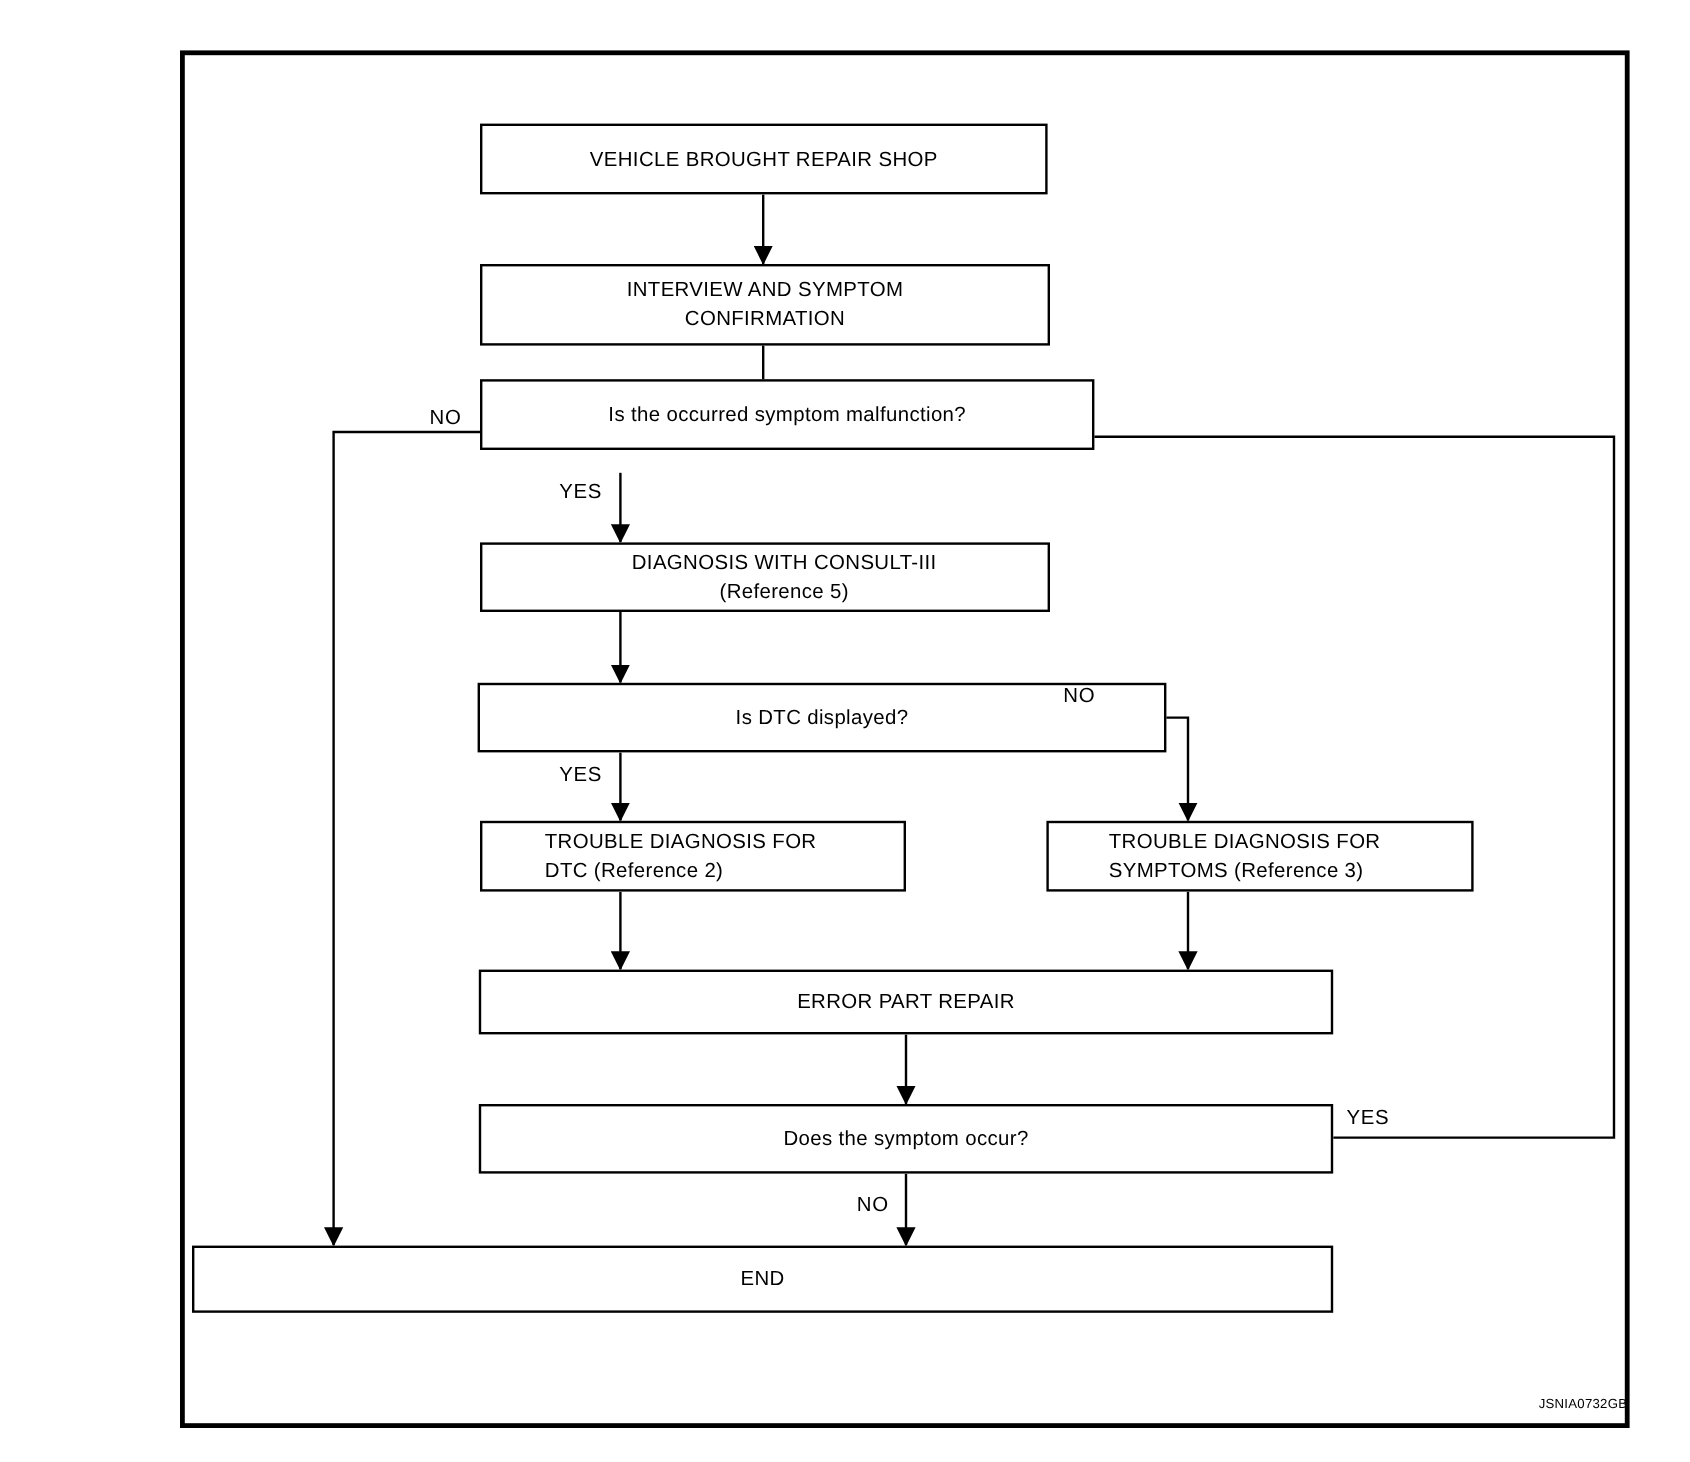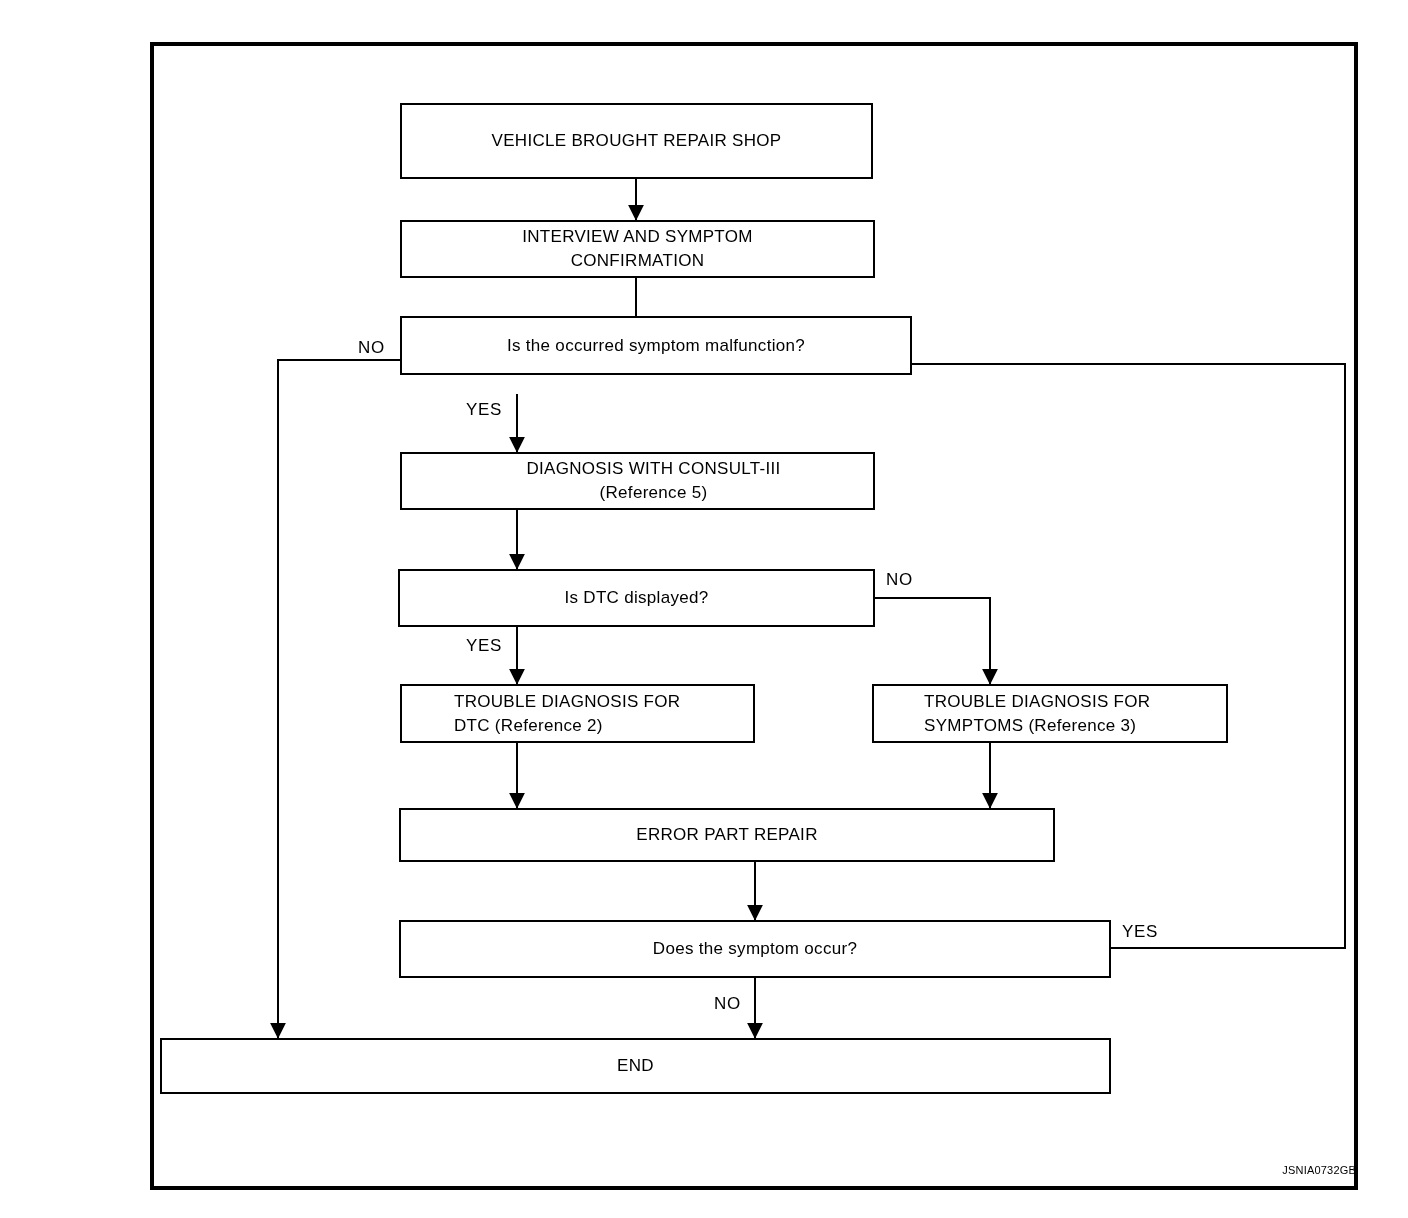--- a/index.html
+++ b/index.html
@@ -92,46 +92,46 @@
       <polyline points="517,510 517,569" fill="none" stroke="#000000" stroke-width="2" stroke-linejoin="miter" marker-end="url(#arrowhead)"></polyline>
       <polyline points="517,627 517,684" fill="none" stroke="#000000" stroke-width="2" stroke-linejoin="miter" marker-end="url(#arrowhead)"></polyline>
       <polyline points="875,598 990,598 990,684" fill="none" stroke="#000000" stroke-width="2" stroke-linejoin="miter" marker-end="url(#arrowhead)"></polyline>
       <polyline points="517,743 517,808" fill="none" stroke="#000000" stroke-width="2" stroke-linejoin="miter" marker-end="url(#arrowhead)"></polyline>
       <polyline points="990,743 990,808" fill="none" stroke="#000000" stroke-width="2" stroke-linejoin="miter" marker-end="url(#arrowhead)"></polyline>
       <polyline points="755,862 755,920" fill="none" stroke="#000000" stroke-width="2" stroke-linejoin="miter" marker-end="url(#arrowhead)"></polyline>
       <polyline points="755,978 755,1038" fill="none" stroke="#000000" stroke-width="2" stroke-linejoin="miter" marker-end="url(#arrowhead)"></polyline>
       <polyline points="1111,948 1345,948 1345,364 875,364" fill="none" stroke="#000000" stroke-width="2" stroke-linejoin="miter" marker-end="url(#arrowhead)"></polyline>
     </svg>
   <div id="nodes-layer">
-      <div class="node center" style="left: 400px; top: 103px; width: 473px; height: 76px;">
+      <div class="node center" style="left: 400px; top: 103px; width: 473px; height: 59px;">
         <span>VEHICLE BROUGHT REPAIR SHOP</span>
       </div>
-      <div class="node center" style="left: 400px; top: 220px; width: 475px; height: 58px;">
+      <div class="node center" style="left: 400px; top: 220px; width: 475px; height: 68px;">
         <span>INTERVIEW AND SYMPTOM</span>
         <span>CONFIRMATION</span>
       </div>
       <div class="node center" style="left: 400px; top: 316px; width: 512px; height: 59px;">
         <span>Is the occurred symptom malfunction?</span>
       </div>
       <div class="node center" style="left: 400px; top: 452px; width: 475px; height: 58px; padding-left: 32px;">
         <span>DIAGNOSIS WITH CONSULT-III</span>
         <span>(Reference 5)</span>
       </div>
-      <div class="node center" style="left: 398px; top: 569px; width: 477px; height: 58px;">
+      <div class="node center" style="left: 398px; top: 569px; width: 574px; height: 58px;">
         <span>Is DTC displayed?</span>
       </div>
       <div class="node left" style="left: 400px; top: 684px; width: 355px; height: 59px; padding-left: 52px;">
         <span>TROUBLE DIAGNOSIS FOR</span>
         <span>DTC (Reference 2)</span>
       </div>
       <div class="node left" style="left: 872px; top: 684px; width: 356px; height: 59px; padding-left: 50px;">
         <span>TROUBLE DIAGNOSIS FOR</span>
         <span>SYMPTOMS (Reference 3)</span>
       </div>
-      <div class="node center" style="left: 399px; top: 808px; width: 656px; height: 54px;">
+      <div class="node center" style="left: 399px; top: 808px; width: 712px; height: 54px;">
         <span>ERROR PART REPAIR</span>
       </div>
       <div class="node center" style="left: 399px; top: 920px; width: 712px; height: 58px;">
         <span>Does the symptom occur?</span>
       </div>
       <div class="node center" style="left: 160px; top: 1038px; width: 951px; height: 56px;">
         <span>END</span>
       </div>
     </div>
   <div id="labels-layer">

